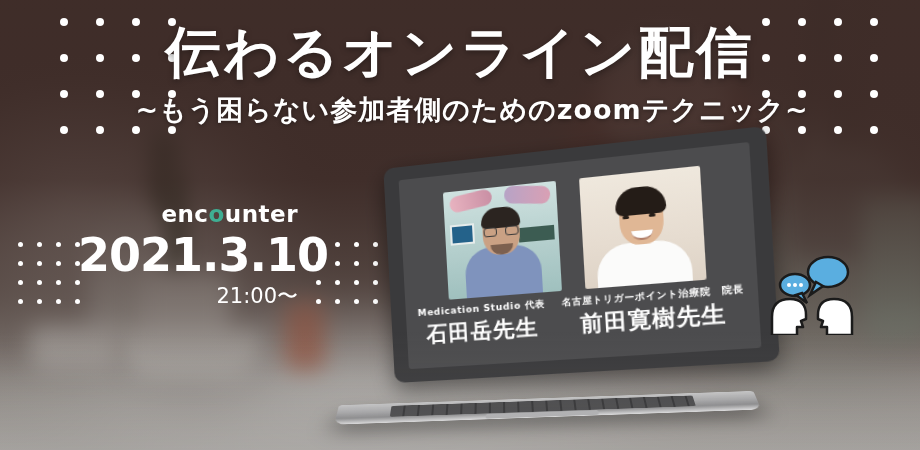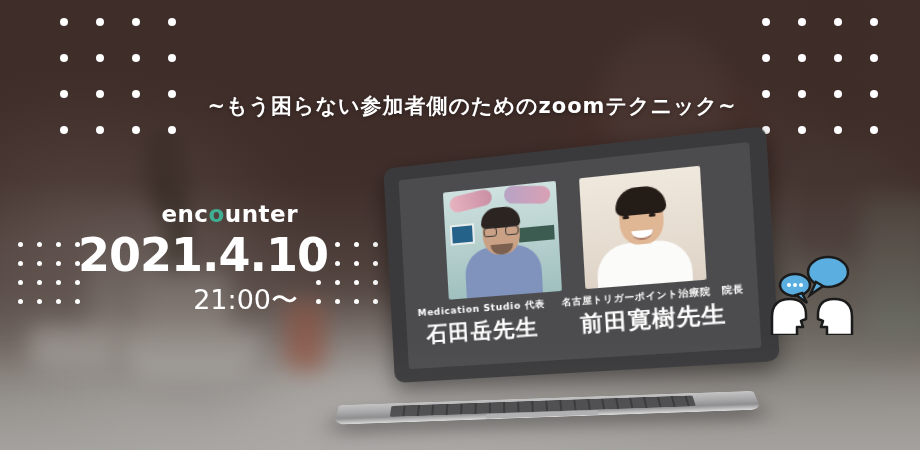--- a/index.html
+++ b/index.html
@@ -57,36 +57,36 @@
 
   
   .title{
     position:absolute;left:0;right:0;top:16px;text-align:center;
     color:#fff;font-size:55px;font-weight:bold;letter-spacing:3px;
     text-shadow:0 2px 6px rgba(0,0,0,0.35);
     font-family:"DejaVu Sans","Liberation Sans",sans-serif;
   }
   .subtitle{
     position:absolute;left:0;right:0;top:92px;text-align:center;
-    color:#fff;font-size:21px;font-weight:bold;letter-spacing:1px;
+    color:#fff;font-size:27px;font-weight:bold;letter-spacing:1px;
     text-shadow:0 1px 4px rgba(0,0,0,0.4);
     font-family:"DejaVu Sans","Liberation Sans",sans-serif;
     margin-left:24px;
   }
 
   
   .info{position:absolute;left:78px;top:202px;width:220px;text-align:right;}
   .logo{font-size:23px;font-weight:bold;color:#fff;letter-spacing:0.5px;
         font-family:"DejaVu Sans","Liberation Sans",sans-serif;line-height:1.1;}
   .logo .accent{color:#3fae93;}
   .free-label{margin-top:4px;font-size:15px;color:#f2efee;letter-spacing:1px;
         font-family:"DejaVu Sans","Liberation Sans",sans-serif;}
   .date{margin-top:4px;font-size:46px;font-weight:bold;color:#fff;letter-spacing:-1px;line-height:1.05;
         font-family:"DejaVu Sans","Liberation Sans",sans-serif;}
-  .time{margin-top:2px;font-size:27px;color:#fff;letter-spacing:0px;
+  .time{margin-top:2px;font-size:21px;color:#fff;letter-spacing:0px;
         font-family:"DejaVu Sans","Liberation Sans",sans-serif;}
 
   
   .laptop{position:absolute;left:335px;top:168px;width:425px;height:282px;}
   .lid{
     position:absolute;left:60px;top:0;width:360px;height:215px;
     background:#3a3a3c;border-radius:10px;
     transform:perspective(900px) rotateY(-13deg) rotateZ(-3.2deg);
     transform-origin:left bottom;
     box-shadow:0 8px 22px rgba(0,0,0,0.45);
@@ -249,25 +249,26 @@
       <i style="width: 5px; height: 5px; left: 0px; top: 38px; background: rgb(255, 255, 255);"></i>
       <i style="width: 5px; height: 5px; left: 19px; top: 38px; background: rgb(255, 255, 255);"></i>
       <i style="width: 5px; height: 5px; left: 38px; top: 38px; background: rgb(255, 255, 255);"></i>
       <i style="width: 5px; height: 5px; left: 57px; top: 38px; background: rgb(255, 255, 255);"></i>
       <i style="width: 5px; height: 5px; left: 0px; top: 57px; background: rgb(255, 255, 255);"></i>
       <i style="width: 5px; height: 5px; left: 19px; top: 57px; background: rgb(255, 255, 255);"></i>
       <i style="width: 5px; height: 5px; left: 38px; top: 57px; background: rgb(255, 255, 255);"></i>
       <i style="width: 5px; height: 5px; left: 57px; top: 57px; background: rgb(255, 255, 255);"></i>
     </div>
 
+  <div class="title">伝わるオンライン配信</div>
   <div class="subtitle">~もう困らない参加者側のためのzoomテクニック~</div>
 
   <div class="info">
     <div class="logo"><span>enc</span><span class="accent">o</span><span>unter</span></div>
-    <div class="date">2021.4.10</div>
+    <div class="date">2021.3.10</div>
     <div class="time">21:00〜</div>
   </div>
 
   <div class="laptop">
     <div class="lid">
       <div class="screen">
 
         <div class="tiles">
           <div class="tile t-or">
             <div class="or-lamp1"></div>

